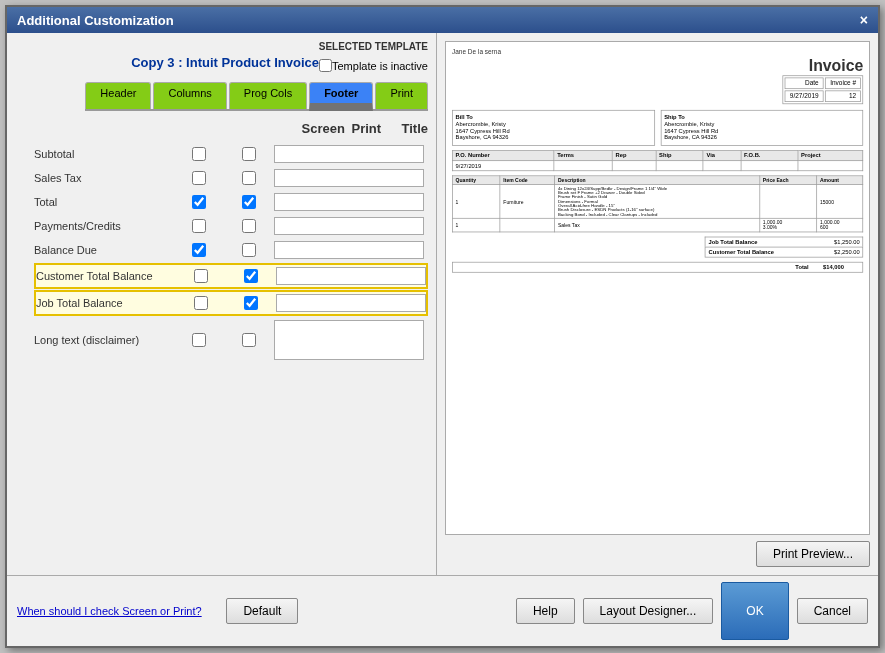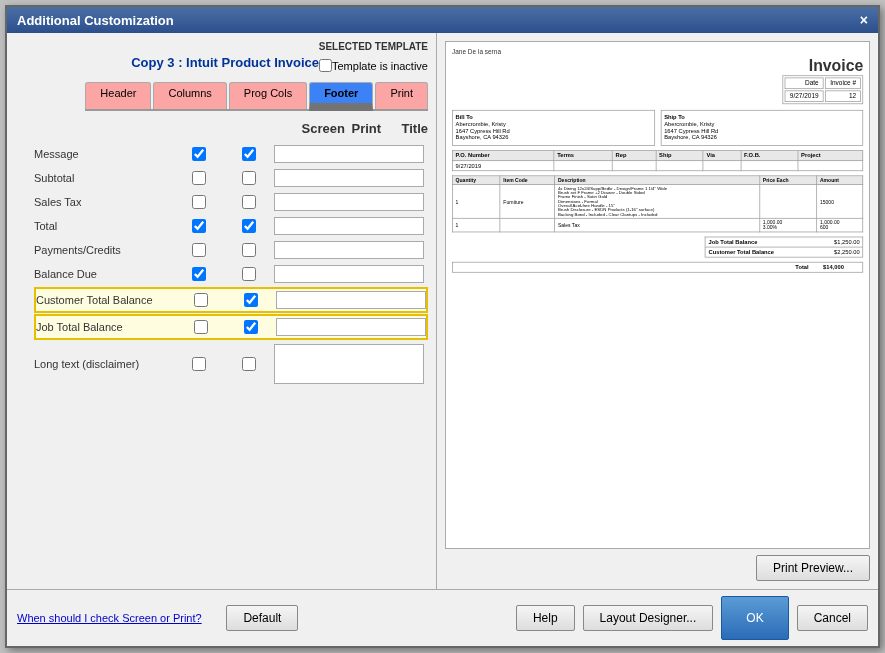--- a/index.html
+++ b/index.html
@@ -87,21 +87,21 @@
     .tabs-row {
       display: flex;
       gap: 2px;
       margin-bottom: 8px;
       border-bottom: 2px solid #999;
     }
     .tab {
       padding: 4px 14px;
       border: 1px solid #aaa;
       border-bottom: none;
-      background: #fca5a5;
+      background: #84cc16;
       cursor: pointer;
       font-size: 11px;
       border-radius: 3px 3px 0 0;
     }
     .tab.active {
       background: #3b82f6;
       font-weight: bold;
       border-bottom: 8px solid #737373;
       margin-bottom: -2px;
     }
@@ -296,21 +296,21 @@
       font-size: 12px;
       border: 1px solid #888;
       background: linear-gradient(to bottom, #f5f5f5, #ddd);
       cursor: pointer;
       border-radius: 2px;
     }
     .btn-primary {
       background: linear-gradient(to bottom, #5b9bd5, #2b6cb8);
       color: white;
       border: 1px solid #1a5aa0;
-      padding: 14px 24px;
+      padding: 21px 24px;
     }
     .customer-name-preview {
       font-size: 9px;
       color: #333;
       margin-bottom: 2px;
     }
   </style>
 </head>
 <body>
 
@@ -343,30 +343,20 @@
 
       <div class="col-headers">
         <span></span>
         <span>Screen</span>
         <span>Print</span>
         <span>Title</span>
       </div>
 
       <div class="settings-table">
 
-        <div class="settings-row">
-          <span class="row-label">Message</span>
-          <div class="checkbox-cell">
-              <input type="checkbox" checked="" style="">
-            </div>
-          <div class="checkbox-cell">
-              <input type="checkbox" checked="" style="">
-            </div>
-          <input type="text" class="title-input" style="">
-        </div>
 
         <div class="settings-row">
           <span class="row-label">Subtotal</span>
           <div class="checkbox-cell">
               <input type="checkbox" style="">
             </div>
           <div class="checkbox-cell">
               <input type="checkbox" style="">
             </div>
           <input type="text" class="title-input" style="">

